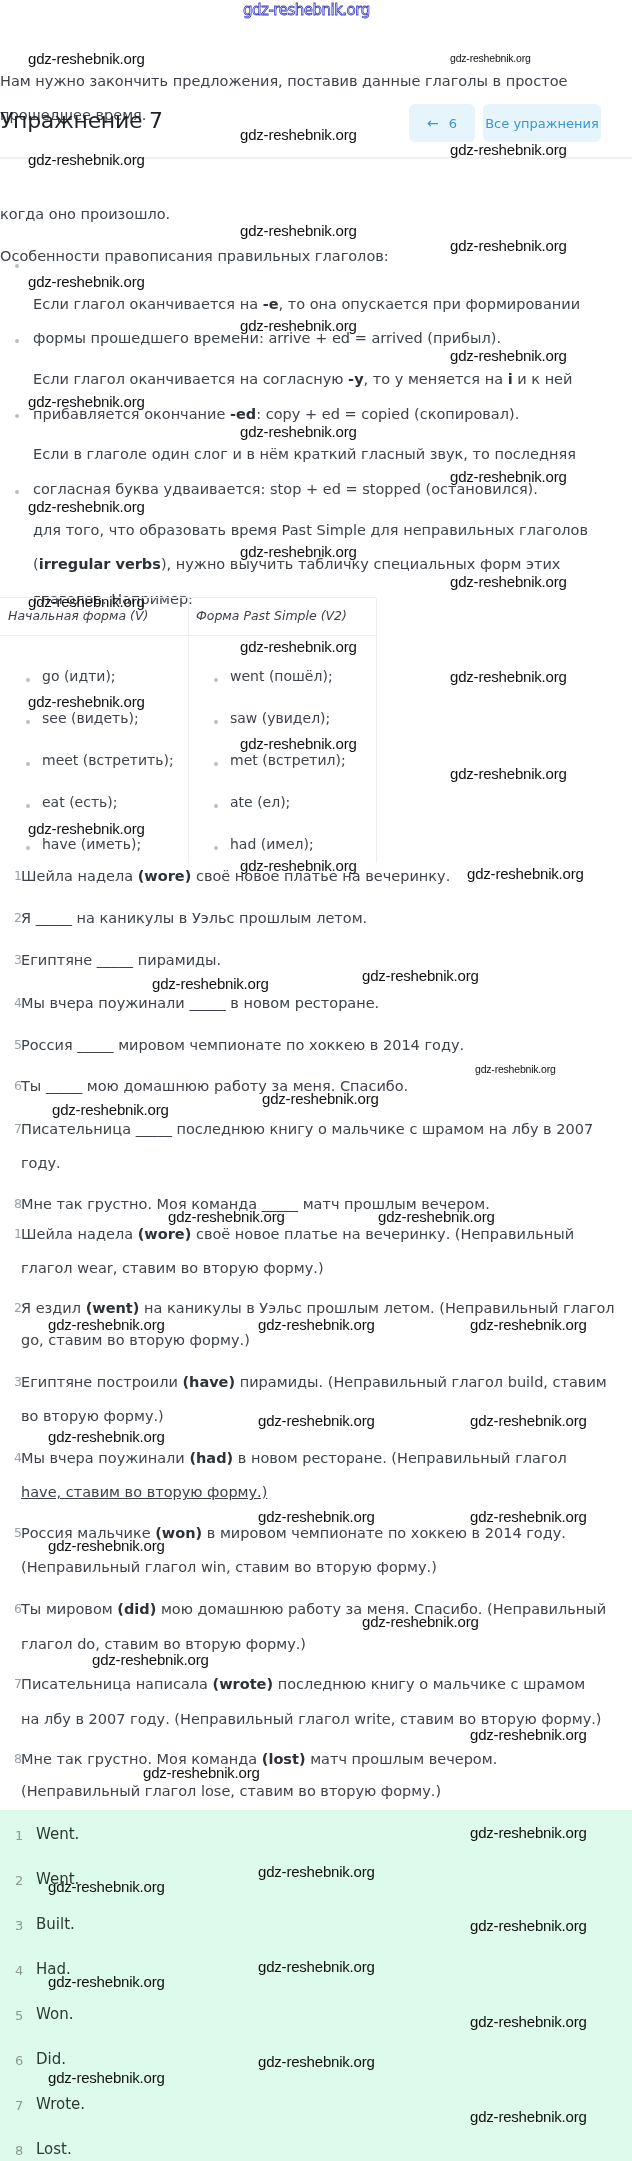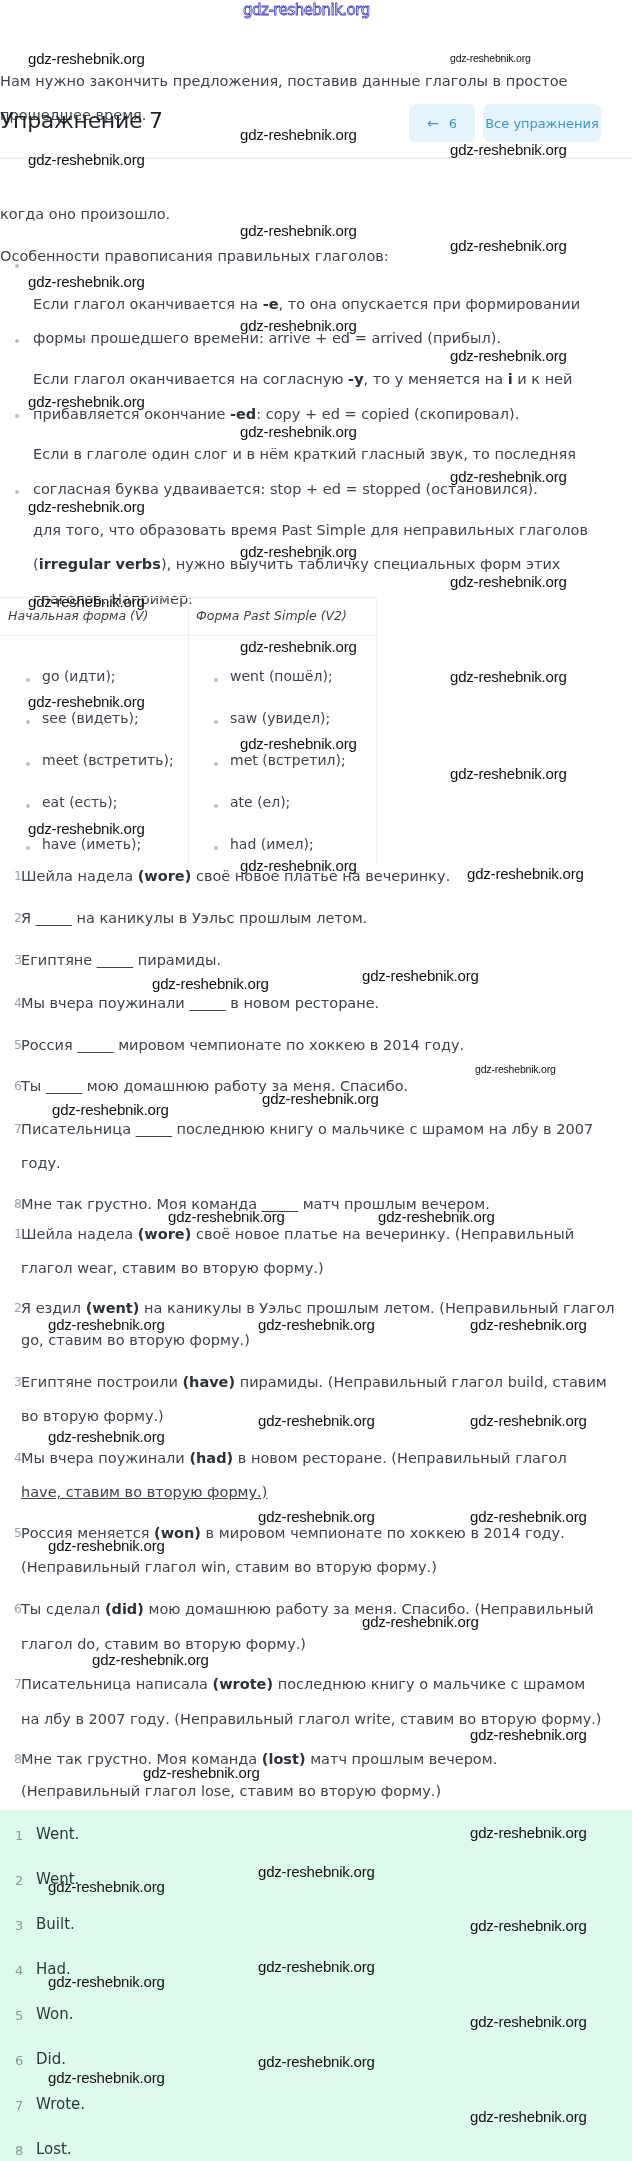--- a/index.html
+++ b/index.html
@@ -140,25 +140,25 @@
 
   <div class="num" style="top:1374px;">3</div>
   <div class="row" style="top:1372px;"><span>Египтяне построили </span><b>(have)</b><span> пирамиды. (Неправильный глагол build, ставим</span></div>
   <div class="row" style="top:1406px;">во вторую форму.)</div>
 
   <div class="num" style="top:1450px;">4</div>
   <div class="row" style="top:1448px;"><span>Мы вчера поужинали </span><b>(had)</b><span> в новом ресторане. (Неправильный глагол</span></div>
   <div class="row" style="top:1482px;text-decoration:underline;">have, ставим во вторую форму.)</div>
 
   <div class="num" style="top:1525px;">5</div>
-  <div class="row" style="top:1523px;"><span>Россия меняется </span><b>(won)</b><span> в мировом чемпионате по хоккею в 2014 году.</span></div>
+  <div class="row" style="top:1523px;"><span>Россия мальчике </span><b>(won)</b><span> в мировом чемпионате по хоккею в 2014 году.</span></div>
   <div class="row" style="top:1557px;">(Неправильный глагол win, ставим во вторую форму.)</div>
 
   <div class="num" style="top:1601px;">6</div>
-  <div class="row" style="top:1599px;"><span>Ты сделал </span><b>(did)</b><span> мою домашнюю работу за меня. Спасибо. (Неправильный</span></div>
+  <div class="row" style="top:1599px;"><span>Ты мировом </span><b>(did)</b><span> мою домашнюю работу за меня. Спасибо. (Неправильный</span></div>
   <div class="row" style="top:1634px;">глагол do, ставим во вторую форму.)</div>
 
   <div class="num" style="top:1676px;">7</div>
   <div class="row" style="top:1674px;"><span>Писательница написала </span><b>(wrote)</b><span> последнюю книгу о мальчике с шрамом</span></div>
   <div class="row" style="top:1709px;">на лбу в 2007 году. (Неправильный глагол write, ставим во вторую форму.)</div>
 
   <div class="num" style="top:1751px;">8</div>
   <div class="row" style="top:1749px;"><span>Мне так грустно. Моя команда </span><b>(lost)</b><span> матч прошлым вечером.</span></div>
   <div class="row" style="top:1781px;">(Неправильный глагол lose, ставим во вторую форму.)</div>
 </div>

